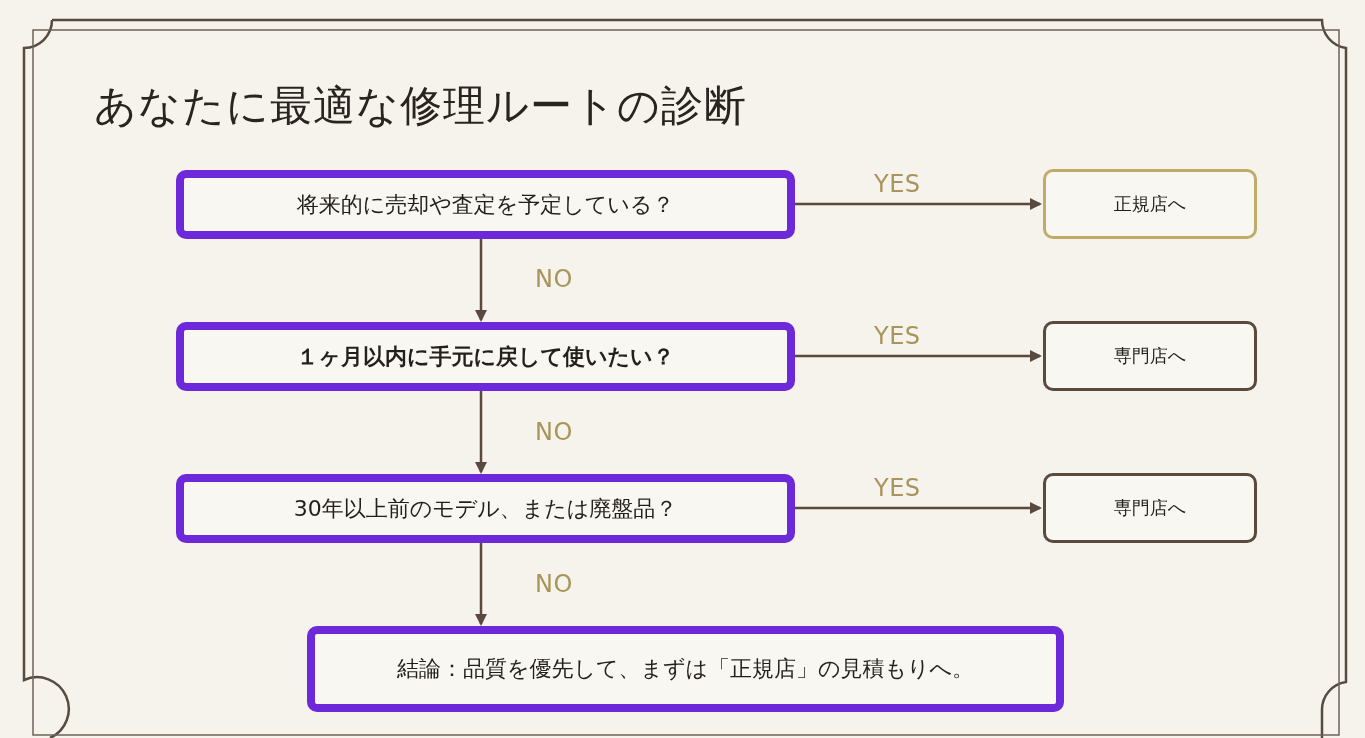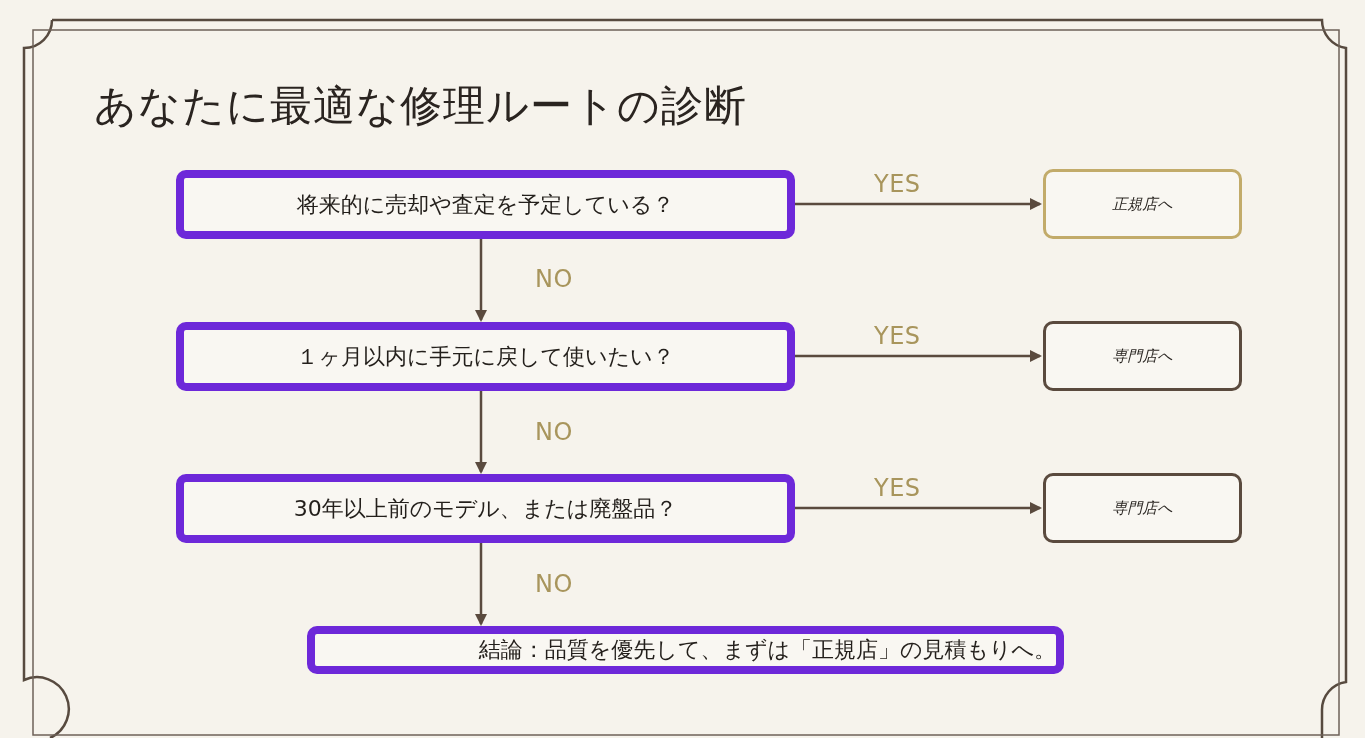--- a/index.html
+++ b/index.html
@@ -40,37 +40,35 @@
       background: #f9f7f2;
       display: flex;
       align-items: center;
       justify-content: center;
       font-size: 22px;
       color: #231f1b;
       white-space: nowrap;
     }
     .question { left: 176px; width: 619px; height: 69px; }
     .q1 { top: 170px; }
-    .q2 { top: 322px; }
+    .q2 { top: 322px; font-weight: bold; }
     .q3 { top: 474px; justify-content: center; }
     .result {
-      left: 1043px; width: 199px; height: 70px;
+      left: 1043px; width: 214px; height: 70px;
       border-width: 3px;
       border-color: #5a4a3e;
-      font-size: 15px;
-      font-style: italic;
+      font-size: 18px;
     }
     .result.gold { border-color: #c2ab6a; }
     .r1 { top: 169px; }
     .r2 { top: 321px; }
     .r3 { top: 473px; }
     .conclusion {
-      left: 307px; top: 626px; width: 757px; height: 48px;
+      left: 307px; top: 626px; width: 757px; height: 86px;
       font-size: 22px;
-      justify-content: flex-end;
     }
     .label {
       position: absolute;
       font-family: "DejaVu Sans", "Liberation Sans", sans-serif;
       font-size: 24px;
       color: #a8955c;
       letter-spacing: 0.5px;
     }
     .yes { left: 874px; }
     .yes1 { top: 170px; }

